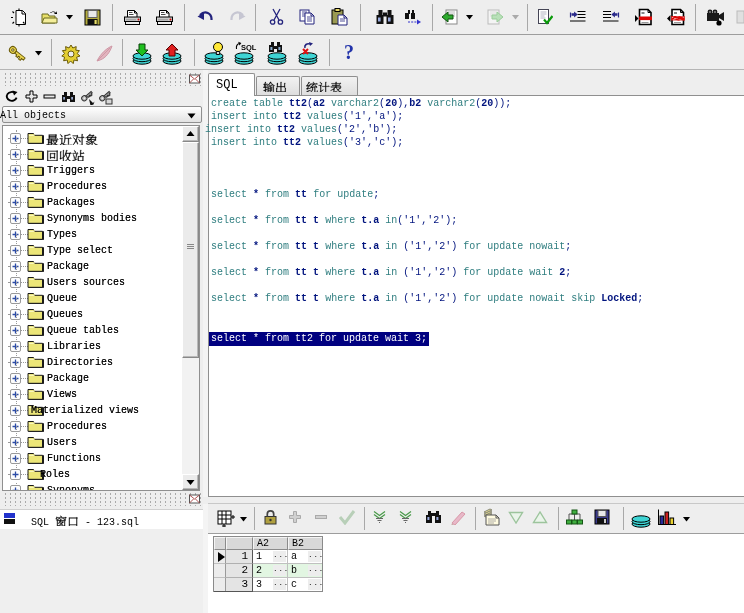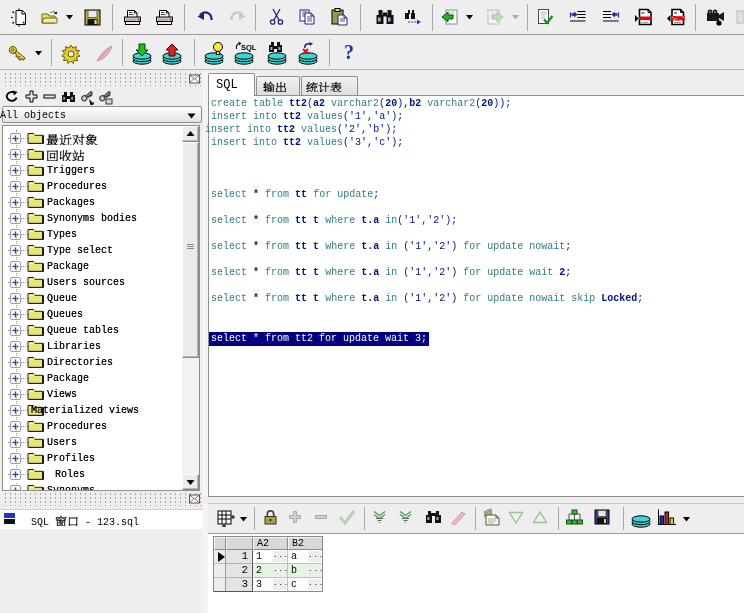--- a/index.html
+++ b/index.html
@@ -618,35 +618,35 @@
 <div style="position:absolute;left:12.5px;top:-8px;height:16px;border-left:1px dotted #9a9a9a"></div>
 <svg style="position:absolute;left:7px;top:3px" width="11" height="11" viewBox="0 0 11 11">
 <rect x="0.5" y="0.5" width="10" height="10" rx="1.5" fill="#fdfdfd" stroke="#9a9a9a"></rect>
       <path d="M2.5 5.5h6M5.5 2.5v6" stroke="#2b4ba6" stroke-width="1.3"></path>
     </svg>
 <svg style="position:absolute;left:24px;top:1px" width="17" height="13" viewBox="0 0 17 13">
 <path d="M1 2.5h5.5l1.3 1.8H15.5v8H1z" fill="#ecE678" stroke="#1a1a1a"></path>
 <path d="M15.5 4.5h1v8.2H2.2v-0.5" fill="none" stroke="#1a1a1a"></path>
 <path d="M2 4.4h4.6l1.1-1.6" fill="none" stroke="#fbf8c8"></path>
     </svg>
-<div style="position:absolute;left:44px;top:3px;font:10px 'Liberation Mono',monospace;color:#000;text-shadow:0 0 0.5px rgba(0,0,0,0.7)">Profiles</div>
+<div style="position:absolute;left:44px;top:3px;font:10px 'Liberation Mono',monospace;color:#000;text-shadow:0 0 0.5px rgba(0,0,0,0.7)">Functions</div>
 </div>
 <div class="a" style="left:3px;top:466px;width:180px;">
 <div style="position:absolute;left:5px;top:7.5px;width:24px;border-top:1px dotted #9a9a9a"></div>
 <div style="position:absolute;left:12.5px;top:-8px;height:16px;border-left:1px dotted #9a9a9a"></div>
 <svg style="position:absolute;left:7px;top:3px" width="11" height="11" viewBox="0 0 11 11">
 <rect x="0.5" y="0.5" width="10" height="10" rx="1.5" fill="#fdfdfd" stroke="#9a9a9a"></rect>
       <path d="M2.5 5.5h6M5.5 2.5v6" stroke="#2b4ba6" stroke-width="1.3"></path>
     </svg>
 <svg style="position:absolute;left:24px;top:1px" width="17" height="13" viewBox="0 0 17 13">
 <path d="M1 2.5h5.5l1.3 1.8H15.5v8H1z" fill="#ecE678" stroke="#1a1a1a"></path>
 <path d="M15.5 4.5h1v8.2H2.2v-0.5" fill="none" stroke="#1a1a1a"></path>
 <path d="M2 4.4h4.6l1.1-1.6" fill="none" stroke="#fbf8c8"></path>
     </svg>
-<div style="position:absolute;left:52px;top:3px;font:10px 'Liberation Mono',monospace;color:#000;text-shadow:0 0 0.5px rgba(0,0,0,0.7)">Roles</div>
+<div style="position:absolute;left:37px;top:3px;font:10px 'Liberation Mono',monospace;color:#000;text-shadow:0 0 0.5px rgba(0,0,0,0.7)">Roles</div>
 </div>
 <div class="a" style="left:3px;top:482px;width:180px;overflow:hidden;height:8px;">
 <div style="position:absolute;left:5px;top:7.5px;width:24px;border-top:1px dotted #9a9a9a"></div>
 <div style="position:absolute;left:12.5px;top:-8px;height:16px;border-left:1px dotted #9a9a9a"></div>
 <svg style="position:absolute;left:7px;top:3px" width="11" height="11" viewBox="0 0 11 11">
 <rect x="0.5" y="0.5" width="10" height="10" rx="1.5" fill="#fdfdfd" stroke="#9a9a9a"></rect>
       <path d="M2.5 5.5h6M5.5 2.5v6" stroke="#2b4ba6" stroke-width="1.3"></path>
     </svg>
 <svg style="position:absolute;left:24px;top:1px" width="17" height="13" viewBox="0 0 17 13">
 <path d="M1 2.5h5.5l1.3 1.8H15.5v8H1z" fill="#ecE678" stroke="#1a1a1a"></path>

